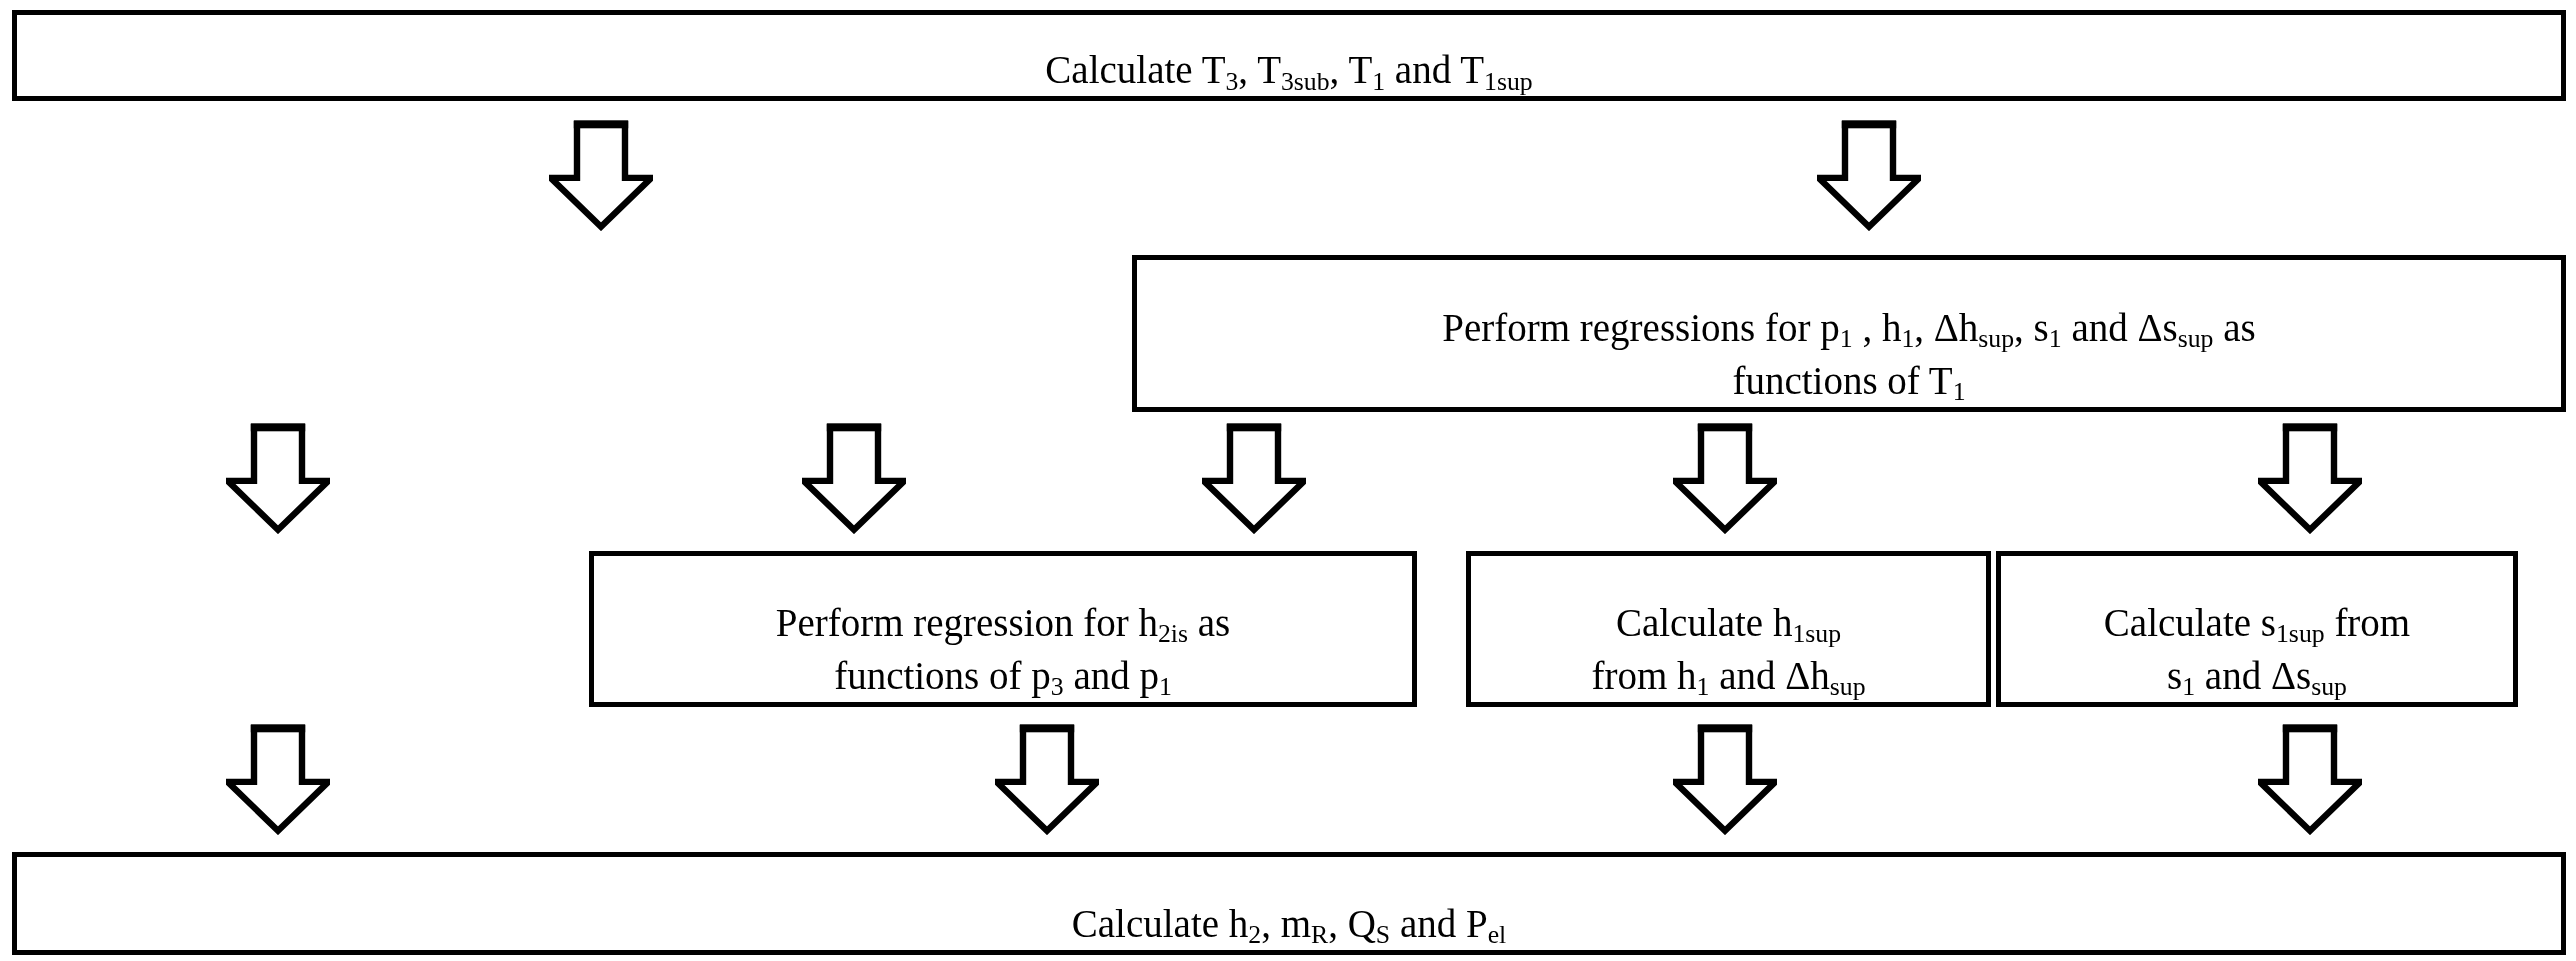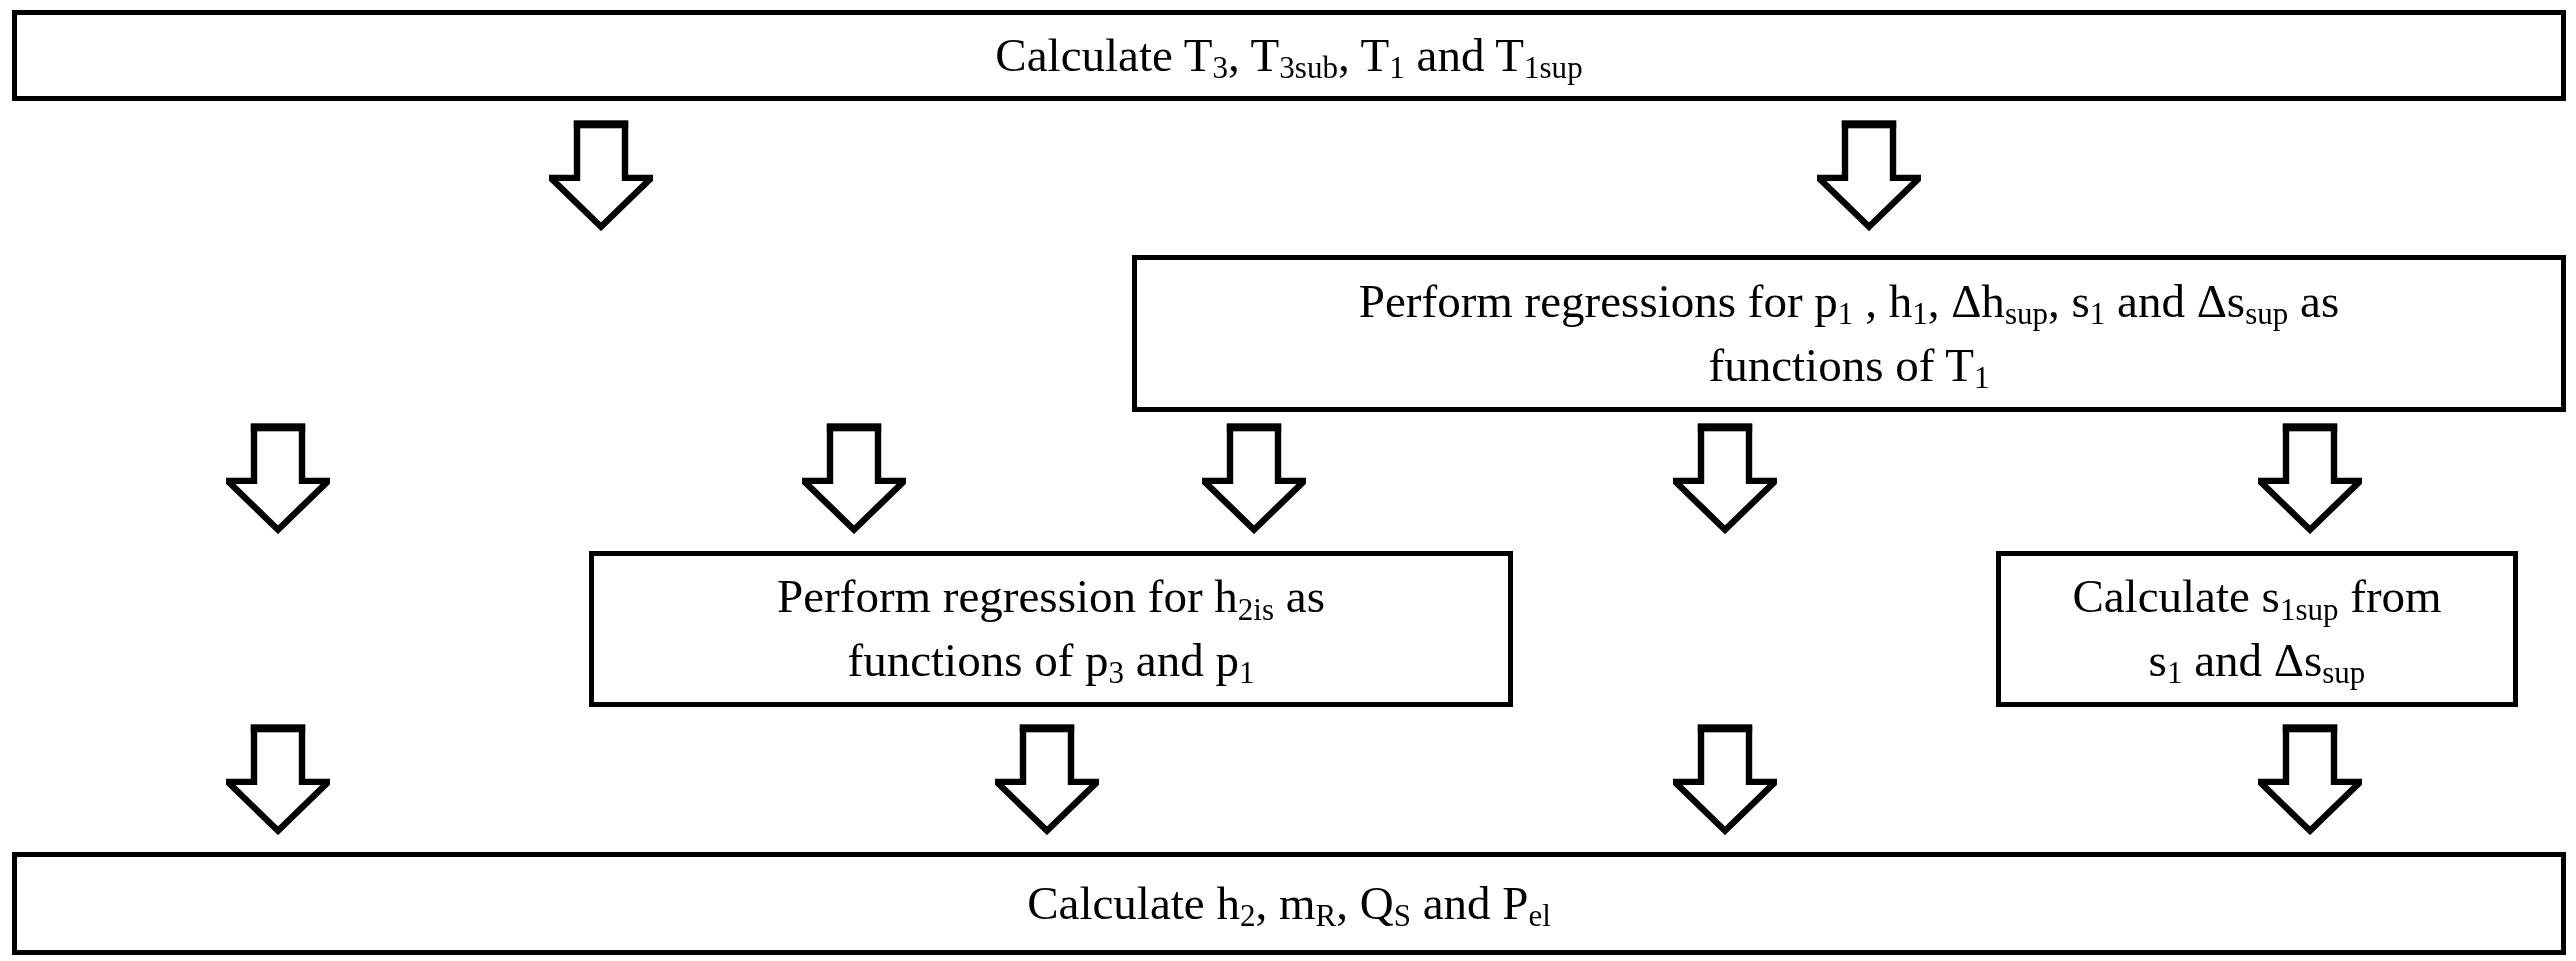--- a/index.html
+++ b/index.html
@@ -17,24 +17,24 @@
     background:var(--background,#fff);
     font-family:"Liberation Serif","DejaVu Serif",serif;
     color:var(--text,#000);
   }
   .box{
     position:absolute;
     box-sizing:border-box;
     border:5.6px solid var(--border,#000);
     background:var(--background,#fff);
     display:flex;
-    align-items:center;
+    align-items:flex-end;
     justify-content:center;
     text-align:center;
-    font-size:47px;
+    font-size:39px;
     line-height:1.36;
     white-space:nowrap;
     overflow:visible;
   }
   .box .sb{
     font-size:0.66em;
     position:relative;
     top:0.24em;
   }
   .arrow{
@@ -92,24 +92,27 @@
       <use href="#block-arrow"></use>
     </svg>
   <svg class="arrow" viewBox="0 0 130 138" style="left:1673px;top:423px">
       <use href="#block-arrow"></use>
     </svg>
   <svg class="arrow" viewBox="0 0 130 138" style="left:2258px;top:423px">
       <use href="#block-arrow"></use>
     </svg>
 
 
-  <div class="box" style="left:589px;top:551px;width:924px;height:156px">
+  <div class="box" style="left:589px;top:551px;width:828px;height:156px">
       <span><span>Perform regression for h</span><span class="sb">2is</span><span> as</span><br><span>functions of p</span><span class="sb">3</span><span> and p</span><span class="sb">1</span></span>
     </div>
 
+  <div class="box" style="left:1466px;top:551px;width:525px;height:156px">
+      <span><span>Calculate h</span><span class="sb">1sup</span><br><span>from h</span><span class="sb">1</span><span> and Δh</span><span class="sb">sup</span></span>
+    </div>
 
   <div class="box" style="left:1996px;top:551px;width:522px;height:156px">
       <span><span>Calculate s</span><span class="sb">1sup</span><span> from</span><br><span>s</span><span class="sb">1</span><span> and Δs</span><span class="sb">sup</span></span>
     </div>
 
   <svg class="arrow" viewBox="0 0 130 138" style="left:226px;top:724px">
       <use href="#block-arrow"></use>
     </svg>
   <svg class="arrow" viewBox="0 0 130 138" style="left:995px;top:724px">
       <use href="#block-arrow"></use>

